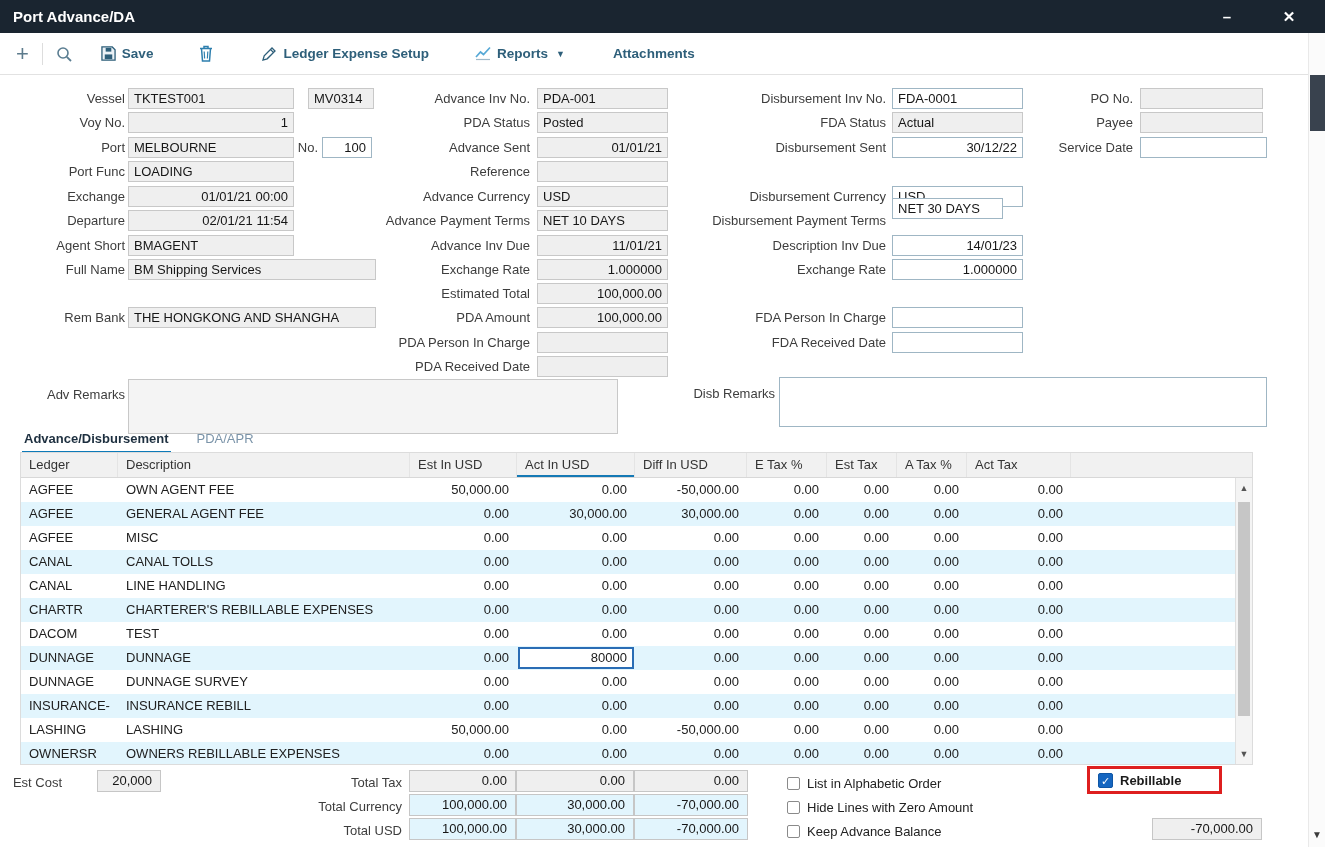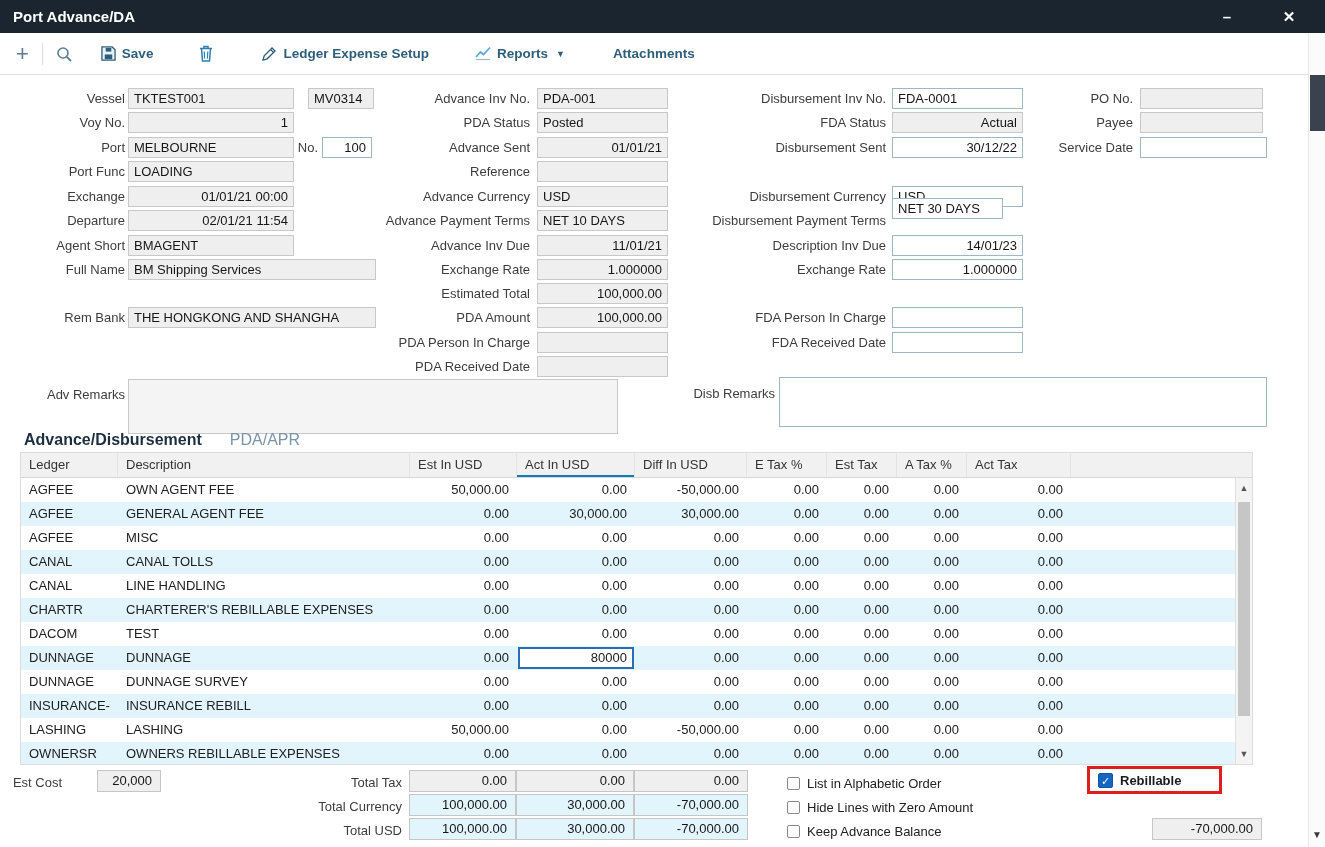--- a/index.html
+++ b/index.html
@@ -29,21 +29,21 @@
   
   .lbl { position:absolute; height:21px; line-height:21px; font-size:13px; color:#3d3d3d; text-align:right; white-space:nowrap; }
   .fld { position:absolute; height:21px; line-height:19px; font-size:13px; color:#161616; background:#efefef; border:1px solid #c8c8c8; padding:0 5px; white-space:nowrap; overflow:hidden; }
   .fld.editable { background:#fff; border-color:#9fb6c4; }
   .fld.num { text-align:right; }
   .remarks { position:absolute; background:#f4f4f4; border:1px solid #c8c8c8; }
   .remarks.editable { background:#fff; border-color:#9fb6c4; }
 
   
   .tabs { position:absolute; left:22px; top:428px; display:flex; align-items:flex-end; }
-  .tab { font-size:16px; padding:3px 2px 5px; cursor:default; }
+  .tab { font-size:13px; padding:3px 2px 5px; cursor:default; }
   .tab.active { color:#1d2f3f; font-weight:700; border-bottom:3px solid #0d7ab8; }
   .tab.inactive { color:#7b94a9; margin-left:24px; border-bottom:3px solid transparent; }
 
   
   .grid { position:absolute; left:20px; top:452px; width:1233px; height:313px; background:#fff; border:1px solid #dcdcdc; }
   .grid-header { display:flex; height:25px; background:#f1f1f1; border-bottom:1px solid #d8d8d8; }
   .gh-cell { flex:none; font-size:13px; color:#333; line-height:24px; padding:0 8px; border-right:1px solid #e4e4e4; white-space:nowrap; overflow:hidden; }
   .gh-cell.sorted { box-shadow: inset 0 -2px 0 #1579b5; }
   .gh-fill { border-right:none; }
   .grid-rows { position:relative; height:286px; overflow:hidden; }
@@ -199,21 +199,21 @@
   <div class="lbl" style="left:640px;top:112px;width:246px;">FDA Status</div>
   <div class="lbl" style="left:640px;top:137px;width:246px;">Disbursement Sent</div>
   <div class="lbl" style="left:640px;top:186px;width:246px;">Disbursement Currency</div>
   <div class="lbl" style="left:640px;top:210px;width:246px;">Disbursement Payment Terms</div>
   <div class="lbl" style="left:640px;top:235px;width:246px;">Description Inv Due</div>
   <div class="lbl" style="left:640px;top:259px;width:246px;">Exchange Rate</div>
   <div class="lbl" style="left:640px;top:307px;width:246px;">FDA Person In Charge</div>
   <div class="lbl" style="left:640px;top:332px;width:246px;">FDA Received Date</div>
 
   <div class="fld editable" style="left:892px;top:88px;width:131px;">FDA-0001</div>
-  <div class="fld" style="left:892px;top:112px;width:131px;text-align:right;">Actual</div>
+  <div class="fld" style="left:892px;top:112px;width:131px;">Actual</div>
   <div class="fld num editable" style="left:892px;top:137px;width:131px;">30/12/22</div>
   <div class="fld editable" style="left:892px;top:186px;width:131px;">USD</div>
   <div class="fld editable" style="left:892px;top:198px;width:111px;">NET 30 DAYS</div>
   <div class="fld num editable" style="left:892px;top:235px;width:131px;">14/01/23</div>
   <div class="fld num editable" style="left:892px;top:259px;width:131px;">1.000000</div>
   <div class="fld editable" style="left:892px;top:307px;width:131px;"></div>
   <div class="fld editable" style="left:892px;top:332px;width:131px;"></div>
 
   <div class="lbl" style="left:1000px;top:88px;width:133px;">PO No.</div>
   <div class="lbl" style="left:1000px;top:112px;width:133px;">Payee</div>

